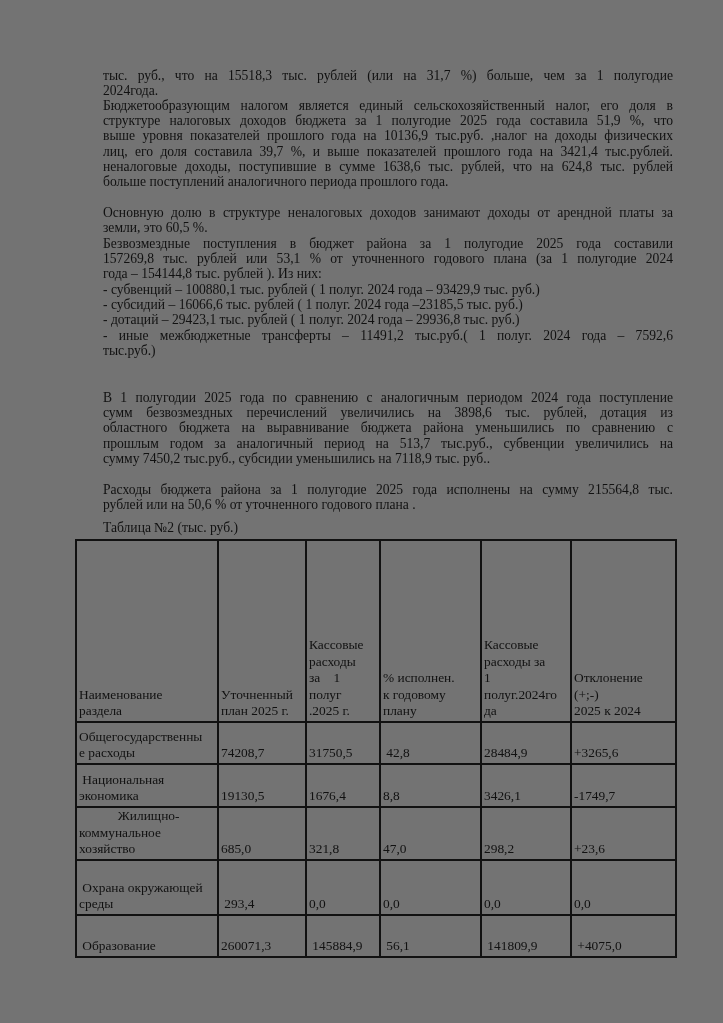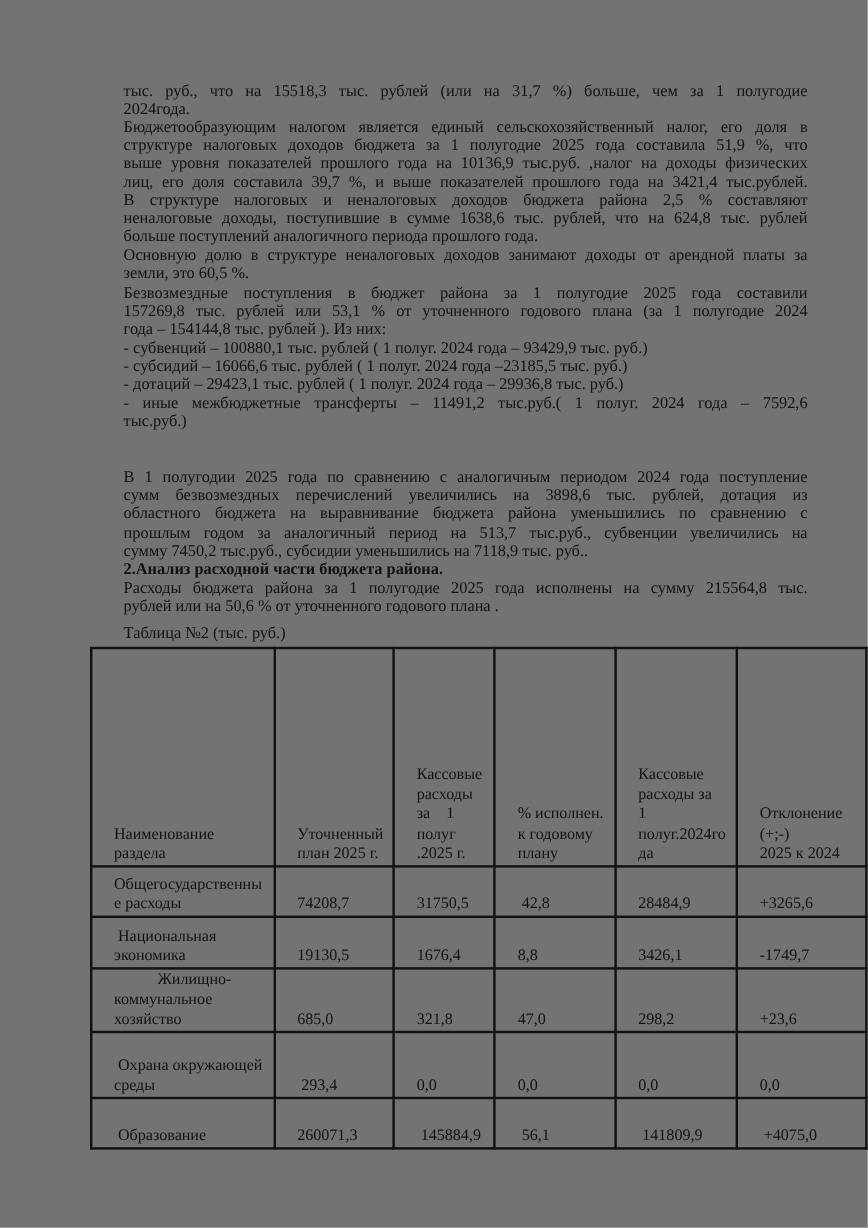--- a/index.html
+++ b/index.html
@@ -5,21 +5,21 @@
   html, body { margin: 0; padding: 0; background: #ffffff; }
   body { width: 723px; height: 1023px; position: relative; overflow: hidden;
          font-family: "Liberation Serif", "DejaVu Serif", serif; color: #111; }
   .page { position: absolute; left: 0; top: 0; width: 723px; height: 1023px; background: #737373; }
   .text { position: absolute; left: 103px; width: 570px; font-size: 13.6px; line-height: 15.2px; }
   .line { display: block; white-space: nowrap; height: 15.2px; }
   .justify { text-align: justify; text-align-last: justify; white-space: normal; }
   .heading { font-weight: bold; }
   table.t2 { position: absolute; left: 75px; top: 539px; border-collapse: collapse;
              font-family: "Liberation Serif", "DejaVu Serif", serif; font-size: 13.4px; line-height: 16.6px; }
-  table.t2 td { border: 2px solid #111; vertical-align: bottom; padding: 0 2px 1px 18px; text-align: left; }
+  table.t2 td { border: 2px solid #111; vertical-align: bottom; padding: 0 2px 1px 2px; text-align: left; }
   .c1 { width: 136px; } .c2 { width: 82px; border-radius: 24px; } .c3 { width: 68px; } .c4 { width: 95px; }
   .c5 { width: 84px; } .c6 { width: 99px; }
 </style>
 </head>
 <body>
 
 <div class="page">
 
   <div class="text" style="top:68px;">
     <span class="line justify">тыс. руб., что на   15518,3    тыс. рублей (или на 31,7 %)    больше, чем за    1 полугодие</span>
@@ -27,21 +27,20 @@
   </div>
 
   <div class="text" style="top:98px;">
     <span class="line justify">Бюджетообразующим налогом  является единый сельскохозяйственный налог,  его доля в</span>
     <span class="line justify">структуре налоговых доходов бюджета за   1 полугодие  2025 года  составила 51,9 %, что</span>
     <span class="line justify">выше уровня показателей прошлого года на 10136,9 тыс.руб. ,налог на доходы физических</span>
     <span class="line justify">лиц, его доля составила 39,7 %, и выше показателей прошлого года на 3421,4 тыс.рублей.</span>
   </div>
 
   <div class="text" style="top:159px;">
-    <span class="line justify">В структуре налоговых и неналоговых доходов бюджета района 2,5 % составляют</span>
     <span class="line justify">неналоговые доходы, поступившие в сумме 1638,6 тыс. рублей, что на 624,8 тыс. рублей</span>
     <span class="line">больше поступлений аналогичного периода прошлого года.</span>
   </div>
 
   <div class="text" style="top:205px;">
     <span class="line justify">Основную долю в структуре неналоговых доходов занимают доходы от  арендной платы за</span>
     <span class="line">земли, это  60,5  %.</span>
   </div>
 
   <div class="text" style="top:236px;">
@@ -59,23 +58,20 @@
   </div>
 
   <div class="text" style="top:390px;">
     <span class="line justify"> В 1 полугодии 2025 года по сравнению с аналогичным периодом 2024 года поступление</span>
     <span class="line justify">сумм безвозмездных перечислений увеличились на 3898,6 тыс. рублей, дотация из</span>
     <span class="line justify">областного бюджета на выравнивание бюджета района  уменьшились по сравнению с</span>
     <span class="line justify">прошлым годом за аналогичный период на 513,7 тыс.руб., субвенции  увеличились на</span>
     <span class="line">сумму 7450,2  тыс.руб., субсидии   уменьшились на 7118,9  тыс. руб..</span>
   </div>
 
-  <div class="text heading" style="top:466px;">
-    <span class="line">2.Анализ расходной части бюджета   района.</span>
-  </div>
 
   <div class="text" style="top:482px;">
     <span class="line justify">Расходы  бюджета  района за  1 полугодие 2025    года исполнены на сумму 215564,8  тыс.</span>
     <span class="line">рублей или на  50,6  % от уточненного годового плана .</span>
   </div>
 
   <div class="text" style="top:520px;">
     <span class="line">Таблица №2 (тыс. руб.)</span>
   </div>
 

